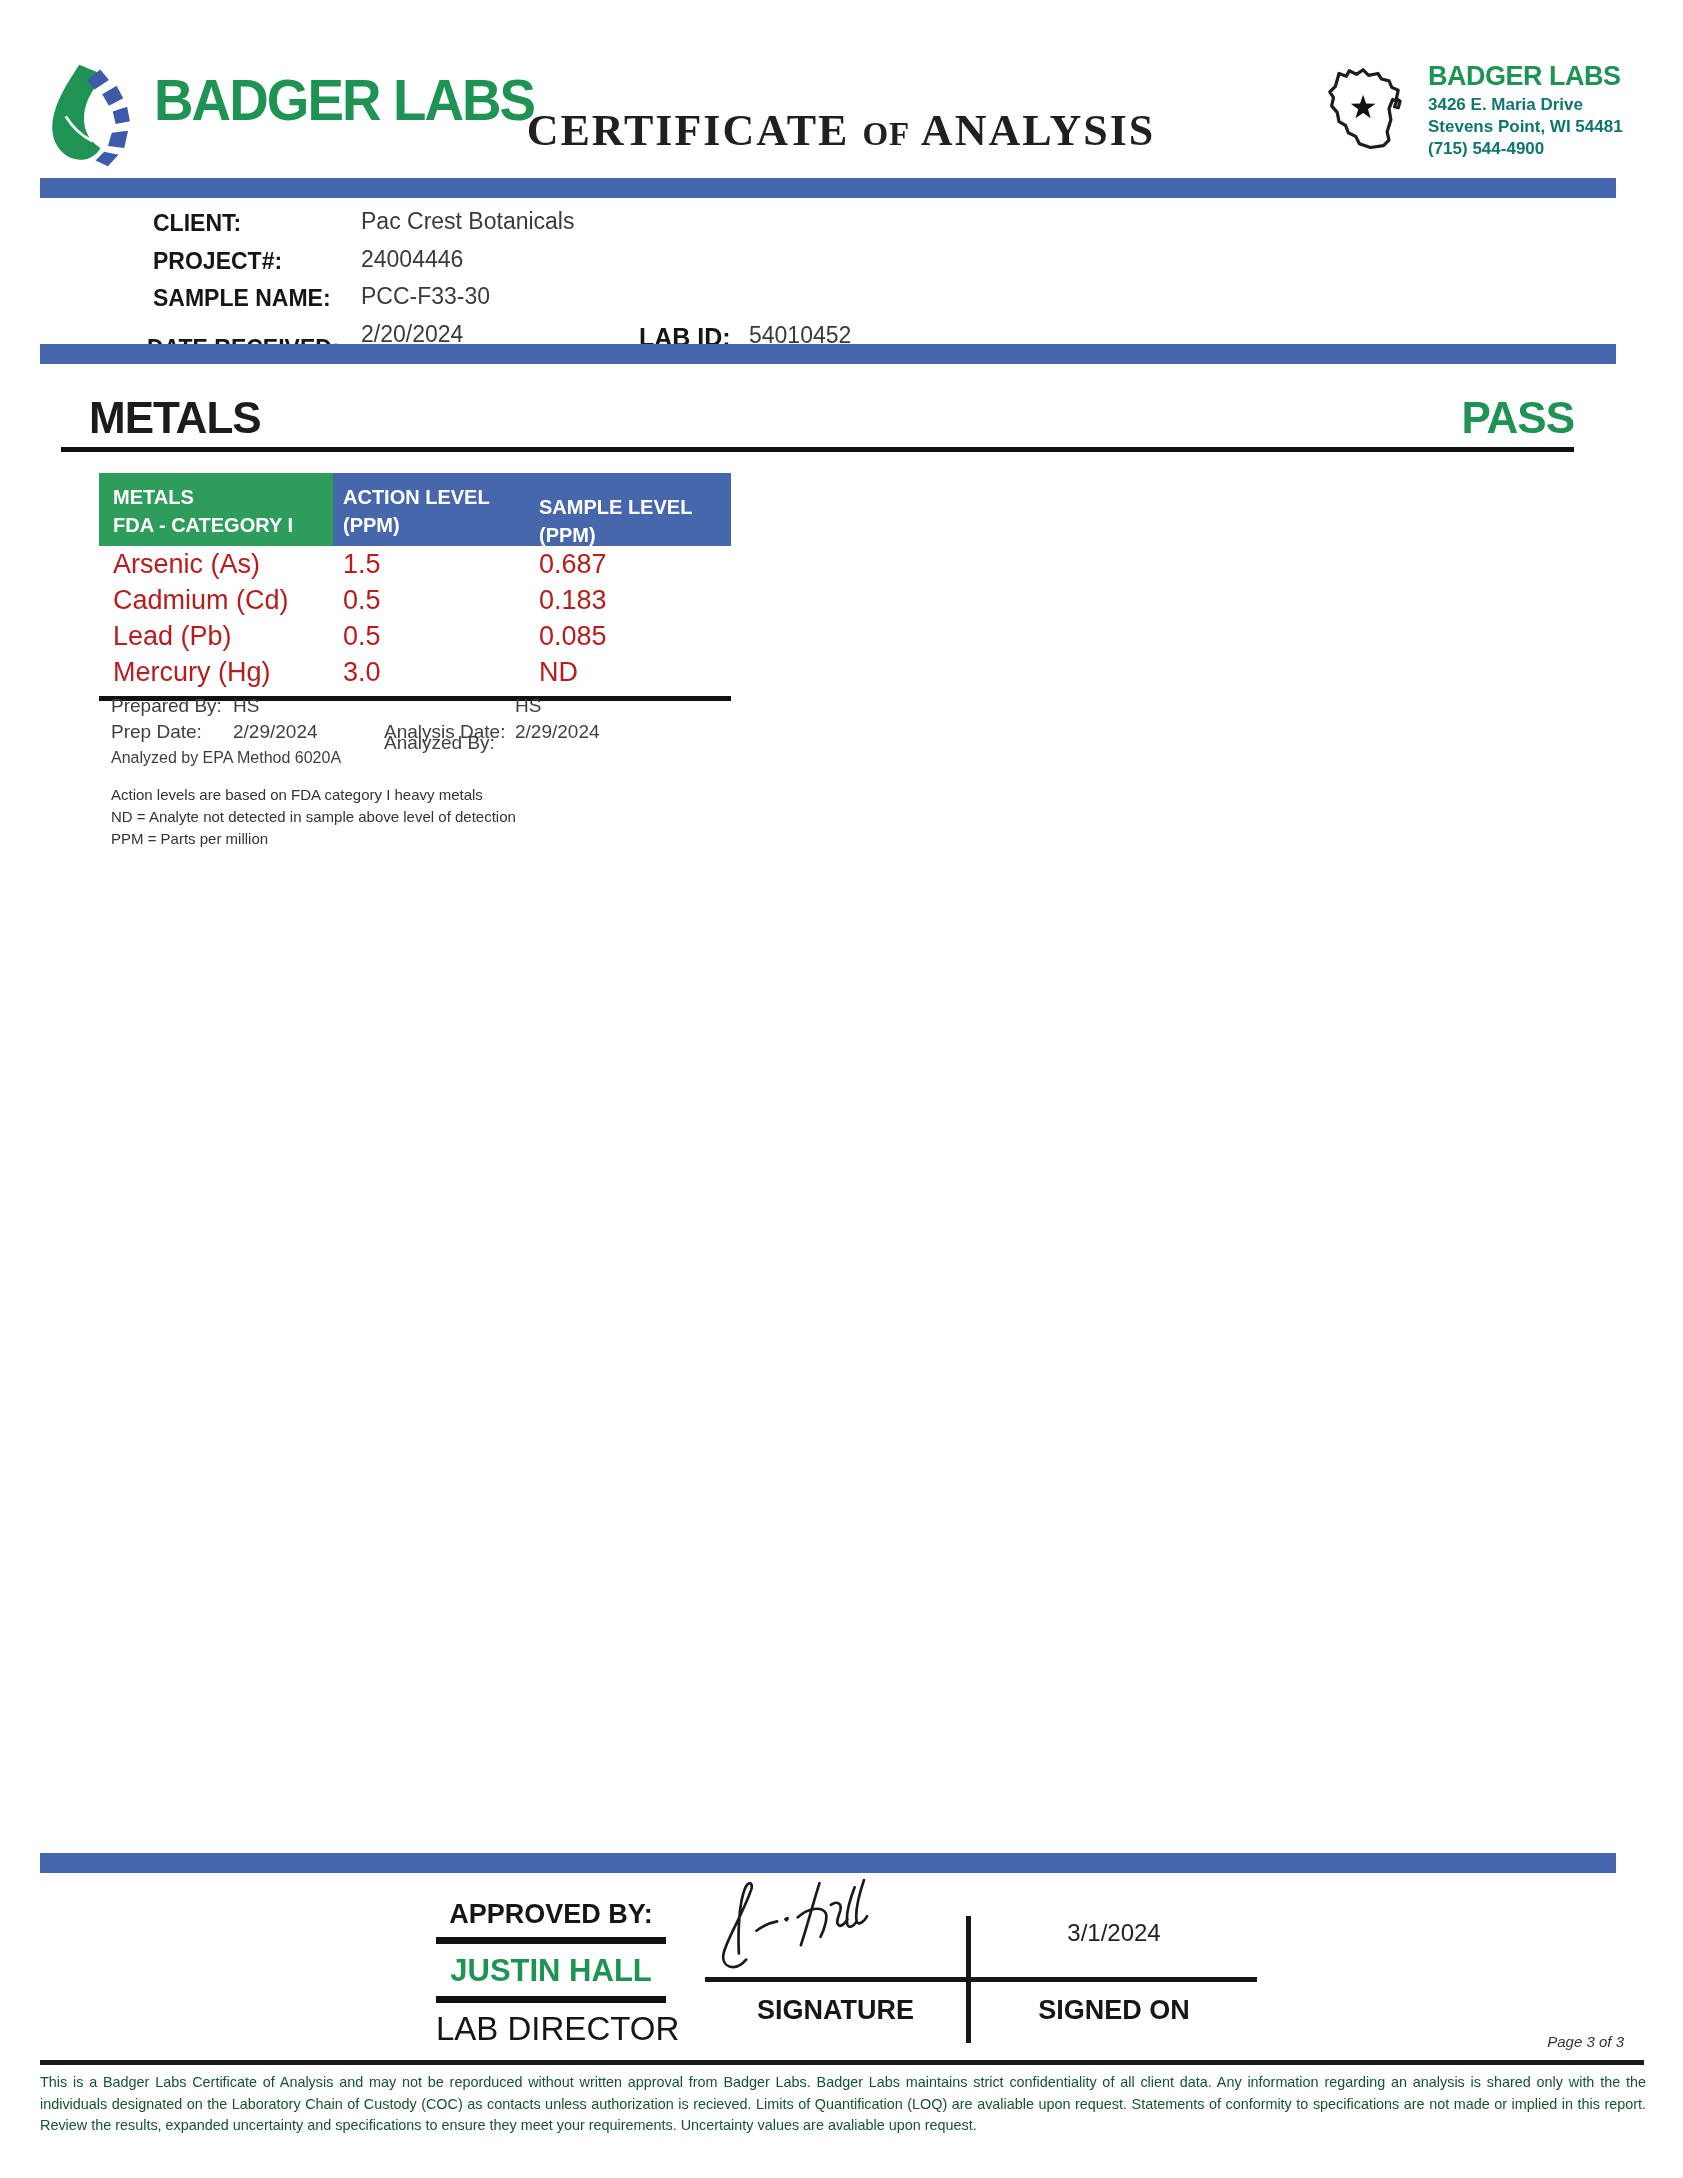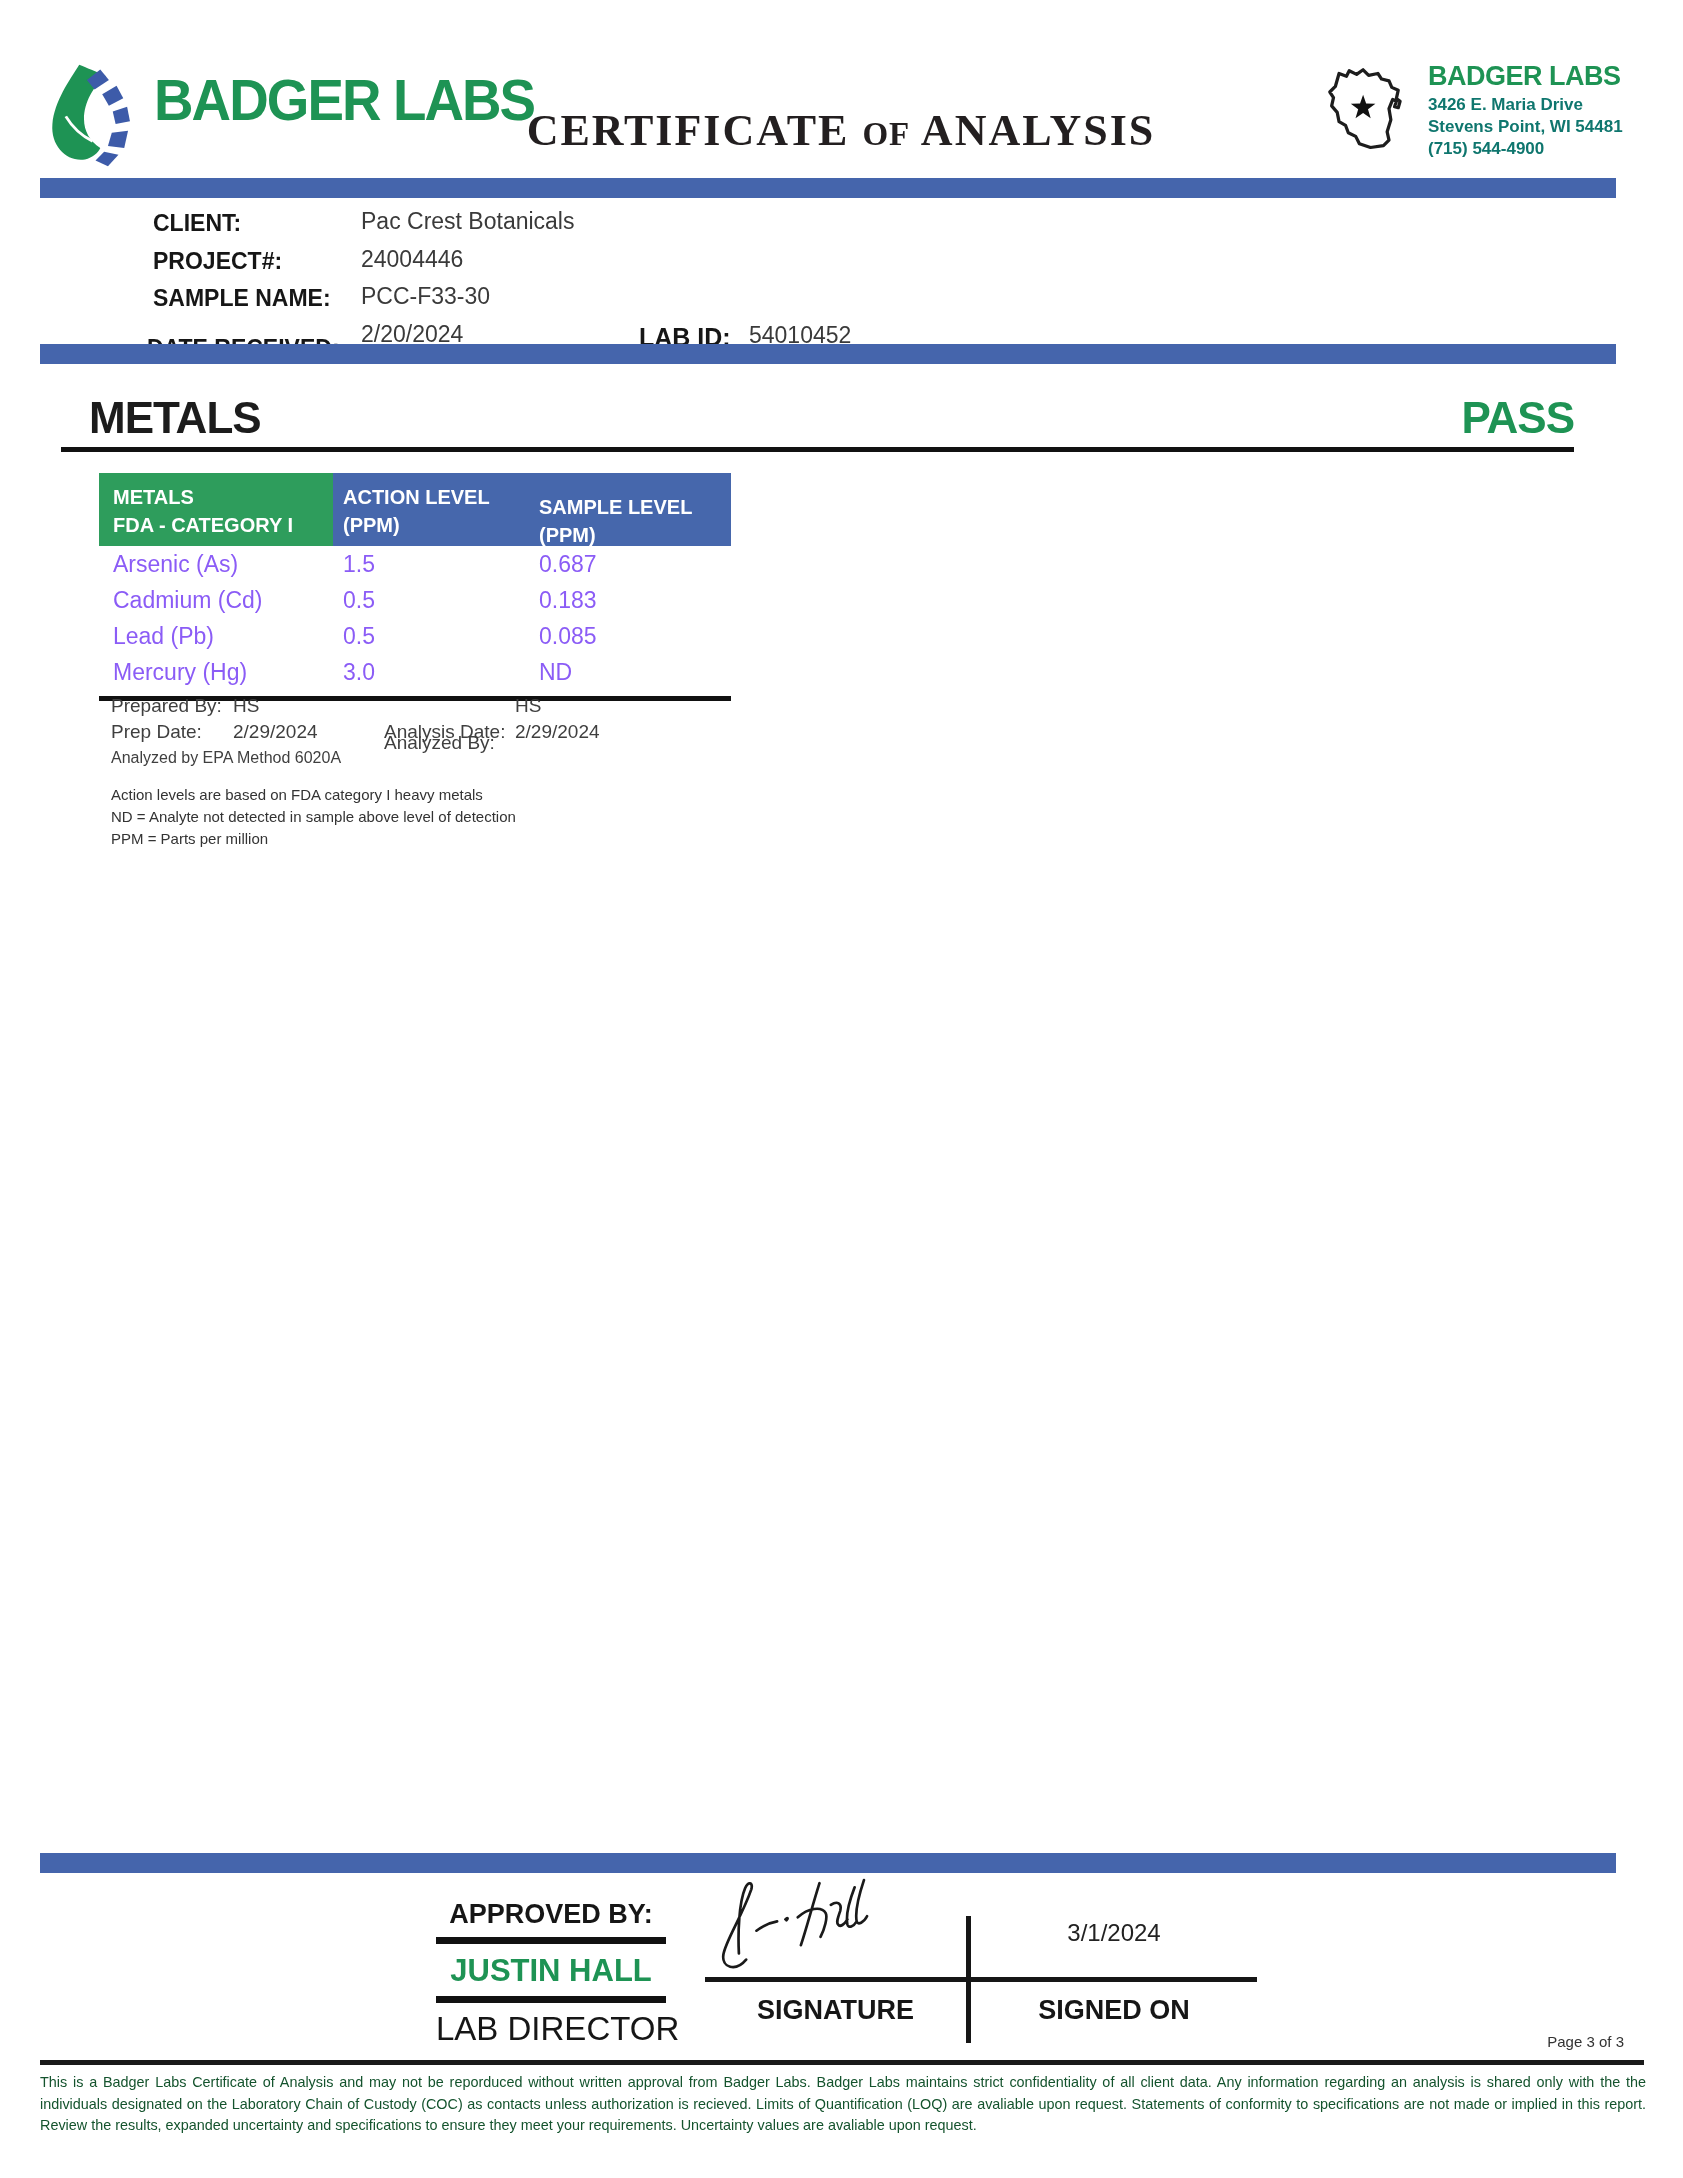--- a/index.html
+++ b/index.html
@@ -39,21 +39,21 @@
   
   .section-title { left:89px; top:393px; font-size:44px; font-weight:700; color:#1c1c1c; letter-spacing:-1px; }
   .section-status { left:1376px; top:393px; width:198px; text-align:right; font-size:44px; font-weight:700; color:var(--accent_green,#1e9354); letter-spacing:-1px; }
   .section-rule { left:61px; top:447px; width:1513px; height:5px; background:#111; }
 
   .metals-table { left:99px; top:473px; width:632px; }
   .mt-header { display:flex; height:73px; color:#fff; font-size:20px; font-weight:700; line-height:1.4; }
   .mt-header .c1 { width:234px; background:var(--table_green,#2e9d5c); padding:10px 0 0 14px; box-sizing:border-box; }
   .mt-header .c2 { width:196px; background:var(--table_blue,#4667ac); padding:10px 0 0 10px; box-sizing:border-box; }
   .mt-header .c3 { width:202px; background:var(--table_blue,#4667ac); padding:20px 0 0 10px; box-sizing:border-box; }
-  .mt-row { display:flex; height:36px; align-items:center; font-size:23px; color:#8b5cf6; }
+  .mt-row { display:flex; height:36px; align-items:center; font-size:27px; color:#b91c1c; }
   .mt-row .c1 { width:234px; padding-left:14px; box-sizing:border-box; }
   .mt-row .c2 { width:196px; padding-left:10px; box-sizing:border-box; }
   .mt-row .c3 { width:202px; padding-left:10px; box-sizing:border-box; }
   .mt-bottom { height:5px; background:#111; margin-top:6px; }
 
   .meta-label { font-size:19px; color:#3f3f3f; white-space:nowrap; }
   .meta-value { font-size:19px; color:#3f3f3f; white-space:nowrap; }
   .method-line { left:111px; top:749px; font-size:16px; color:#3f3f3f; }
   .footnotes { left:111px; top:784px; font-size:15px; color:#333; line-height:1.45; }
 
@@ -65,21 +65,21 @@
   .approval .ap-title { font-size:33px; color:#161616; margin-top:4px; white-space:nowrap; }
 
   .sig-hline { left:705px; top:1977px; width:552px; height:5px; background:#161616; }
   .sig-vline { left:966px; top:1916px; width:5px; height:127px; background:#161616; }
   .sig-caption { top:1995px; font-size:27px; font-weight:700; color:#161616; text-align:center; }
   .sig-cap-left { left:705px; width:261px; }
   .sig-cap-right { left:971px; width:286px; }
   .signed-date { left:971px; top:1919px; width:286px; text-align:center; font-size:24px; color:#222; }
 
   
-  .page-num { left:1386px; top:2033px; width:238px; text-align:right; font-size:15px; color:#333; }
+  .page-num { left:1386px; top:2033px; width:238px; text-align:right; font-size:15px; color:#333;font-style:italic; }
   .footer-rule { left:40px; top:2060px; width:1604px; height:5px; background:#1a1a1a; }
   .disclaimer { left:40px; top:2072px; width:1606px; font-size:14.4px; color:#14532d; line-height:1.5; text-align:justify; }
 </style>
 </head>
 <body>
 
 <div class="page">
 
   <svg class="abs" style="left:42px; top:57px;" width="107" height="113" viewBox="0 0 110 118">
     <path d="M38,8 C28,24 12,46 10,70 C8,94 26,110 44,107 C52,105 58,100 60,95 C49,88 43,77 43,65 C43,47 53,30 66,20 C56,15 45,11 38,8 Z" fill="#1e9354"></path>

